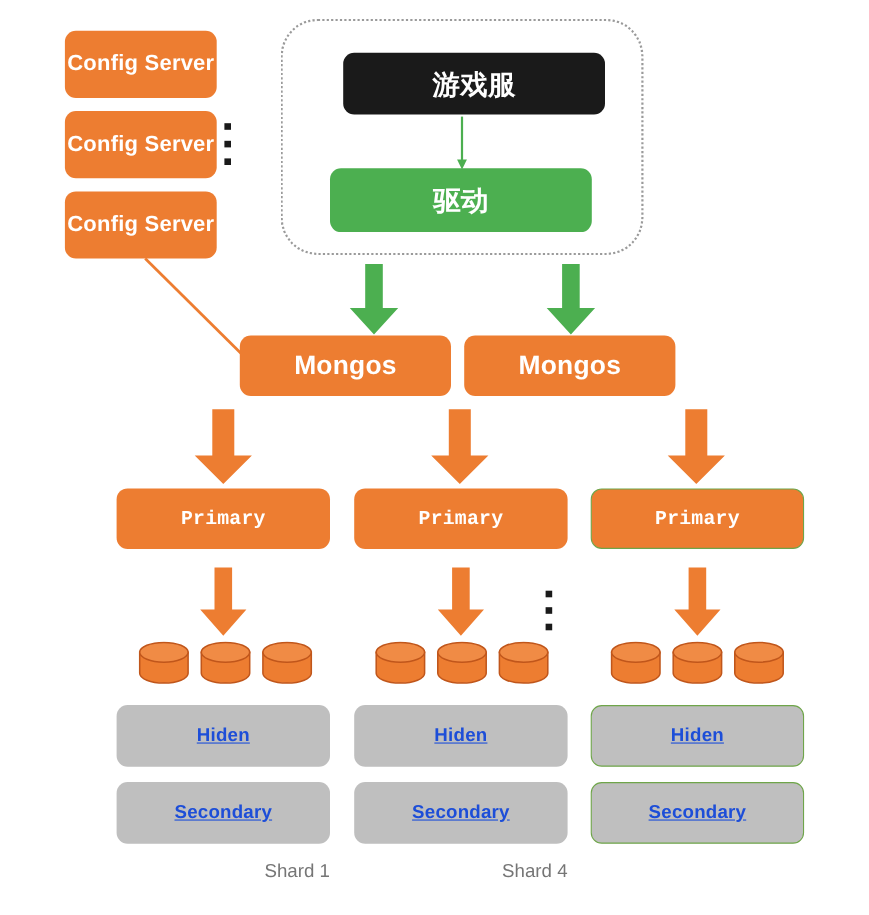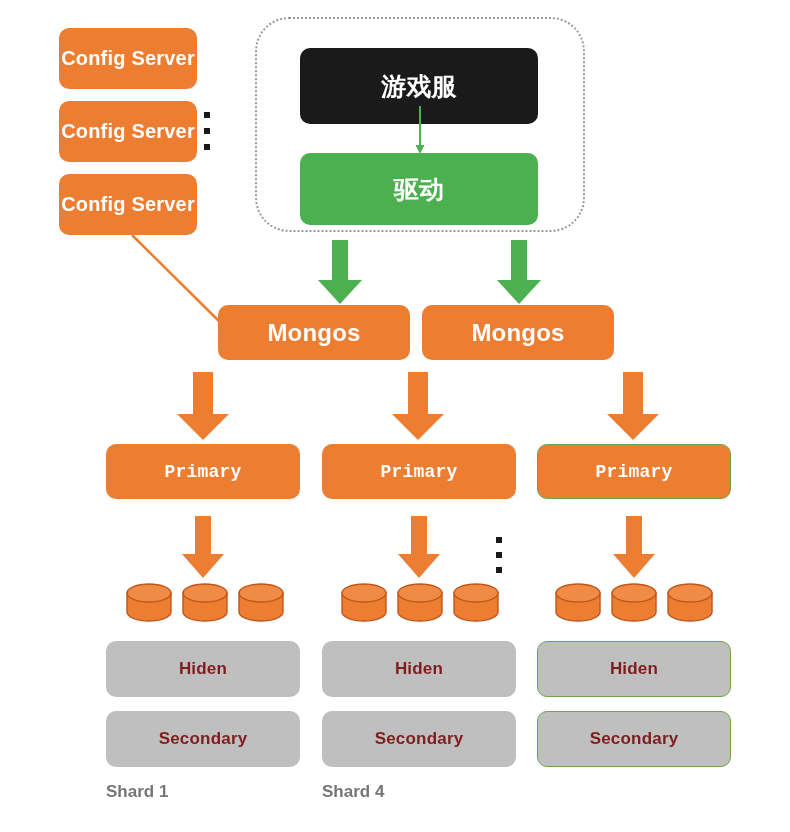--- a/index.html
+++ b/index.html
@@ -28,21 +28,22 @@
     letter-spacing: 0.2px;
     text-align: center;
   }
   .orange-box {
     background: #ED7D31;
     border-radius: 10px;
   }
   .gray-box {
     background: #BFBFBF;
     border-radius: 10px;
-    color: #7f1d1d;
+    color: #1d4ed8;
+    text-decoration: underline;
   }
   .green-outline {
     border: 1.5px solid #6FA54A;
   }
   .black-box {
     background: #1A1A1A;
     border-radius: 10px;
   }
   .green-box {
     background: #4CAF50;
@@ -69,22 +70,22 @@
     position: absolute;
     box-sizing: border-box;
     border: 2px dotted #9a9a9a;
     border-radius: 34px;
     background: transparent;
   }
   .shard-label {
     position: absolute;
     color: #767676;
     font-size: 17px;
-    font-weight: bold;
-    text-align: left;
+    font-weight: normal;
+    text-align: right;
   }
   .ellipsis {
     position: absolute;
     display: flex;
     flex-direction: column;
     justify-content: space-between;
     align-items: center;
   }
   .ellipsis i {
     display: block;
@@ -118,30 +119,30 @@
   </div>
 
   <div class="ellipsis" style="left:203px; top:112px; width:8px; height:38px;">
     <i></i>
     <i></i>
     <i></i>
   </div>
 
   <div class="dotted-container" style="left:255px; top:17px; width:330px; height:215px;"></div>
 
-  <div class="node black-box cjk-label" style="left:300px; top:48px; width:238px; height:76px;">
+  <div class="node black-box cjk-label" style="left:312px; top:48px; width:238px; height:56px;">
     <span>游戏服</span>
   </div>
 
   <svg class="arrow-svg" style="left:412px; top:106px;" width="16" height="48" viewBox="0 0 16 48">
     <line x1="8" y1="0" x2="8" y2="41" stroke="#4CAF50" stroke-width="2"></line>
     <polygon points="8,48 3.5,39 12.5,39" fill="#4CAF50"></polygon>
   </svg>
 
-  <div class="node green-box cjk-label" style="left:300px; top:153px; width:238px; height:72px;">
+  <div class="node green-box cjk-label" style="left:300px; top:153px; width:238px; height:58px;">
     <span>驱动</span>
   </div>
 
   <svg class="arrow-svg" style="left:316px; top:240px;" width="48" height="66" viewBox="0 0 48 66">
     <polygon points="16,0 32,0 32,40 46,40 24,64 2,40 16,40" fill="#4CAF50"></polygon>
   </svg>
 
   <svg class="arrow-svg" style="left:495px; top:240px;" width="48" height="66" viewBox="0 0 48 66">
     <polygon points="16,0 32,0 32,40 46,40 24,64 2,40 16,40" fill="#4CAF50"></polygon>
   </svg>

